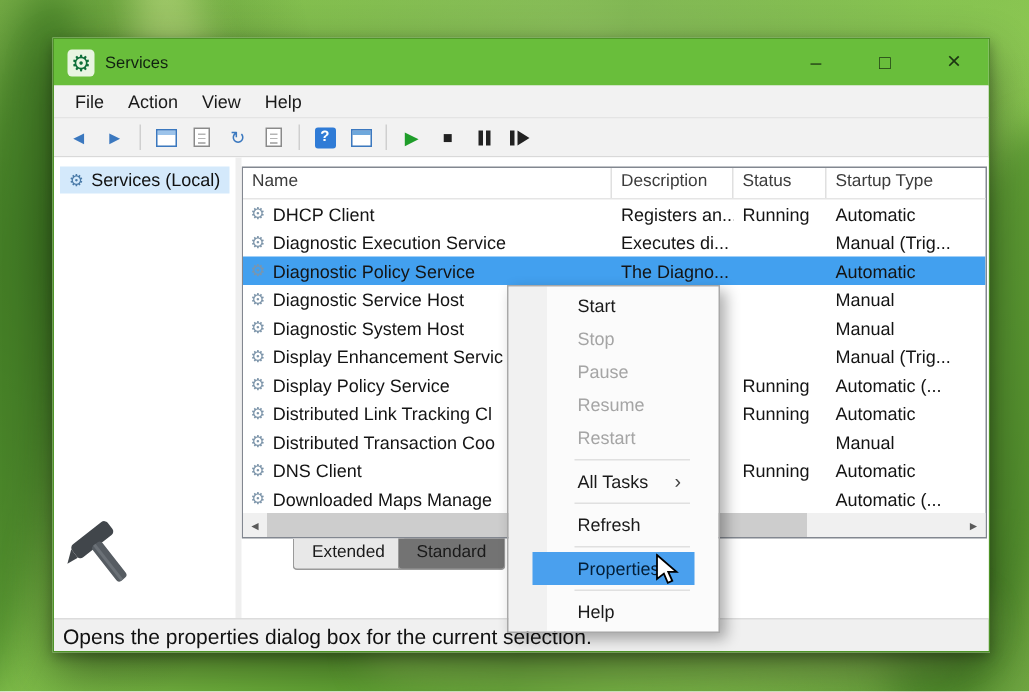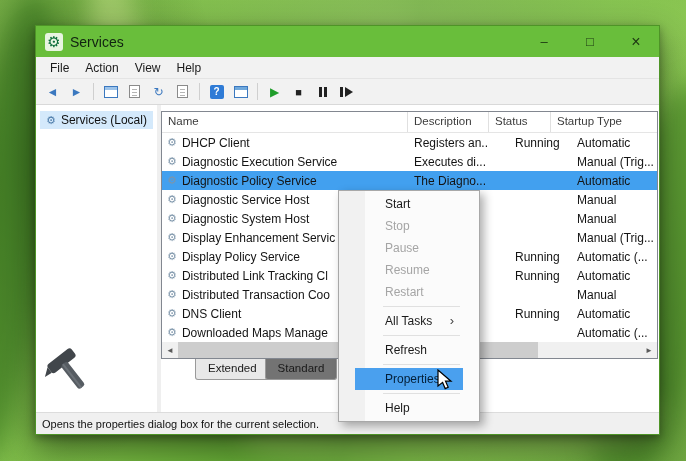--- a/index.html
+++ b/index.html
@@ -19,21 +19,21 @@
   .blade4 { left:240px; top:380px; width:420px; height:90px; background:#a7d468; opacity:.4; transform:rotate(-3deg); }
 
   .window { position:absolute; left:35px; top:25px; width:625px; height:410px;
     background:#f0f0f0; border:1px solid #4e9427;
     box-shadow:0 12px 30px rgba(0,0,0,.45), 0 3px 8px rgba(0,0,0,.3);
     display:flex; flex-direction:column; }
 
   .titlebar { height:31px; background:#69be3b; display:flex; align-items:center; flex:none; }
   .title-icon { margin-left:9px; width:18px; height:18px; display:flex; align-items:center; justify-content:center;
     font-size:15px; color:#0e6f3a; background:rgba(255,255,255,.85); border-radius:3px; }
-  .title-text { margin-left:7px; font-size:14px; color:#112211; }
+  .title-text { margin-left:7px; font-size:11px; color:#112211; }
   .win-controls { margin-left:auto; display:flex; height:100%; }
   .ctrl { width:46px; height:100%; display:flex; align-items:center; justify-content:center; font-size:13px; color:#1c3512; }
   .ctrl.close { font-size:16px; }
 
   .menubar { height:22px; background:#f2f2f2; border-bottom:1px solid #e4e4e4; display:flex; align-items:center; padding-left:6px; flex:none; }
   .menu-item { padding:3px 8px; font-size:12px; color:#1a1a1a; }
 
   .toolbar { height:26px; background:#f2f2f2; border-bottom:1px solid #d9d9d9; display:flex; align-items:center; padding-left:6px; gap:3px; flex:none; }
   .tb { width:21px; height:21px; display:flex; align-items:center; justify-content:center; }
   .tb-sep { width:1px; height:17px; background:#cfcfcf; margin:0 3px; }
@@ -66,34 +66,34 @@
   .listbox { border:1px solid #828790; margin-right:1px; background:#fff; display:flex; flex-direction:column; height:248px; flex:none;justify-content:space-between; }
   .cols { display:flex; height:21px; border-bottom:1px solid #e5e5e5; font-size:11.5px; color:#3c3c3c; flex:none; }
   .col { padding:3px 0 0 6px; border-right:1px solid #e0e0e0; overflow:hidden; white-space:nowrap; }
   .col.c1 { width:246px; } .col.c2 { width:81px; } .col.c3 { width:62px; } .col.c4 { flex:1; border-right:none; }
   .rows { flex:1; overflow:hidden; }
   .row { height:19px; display:flex; align-items:center; font-size:12px; color:#141414; white-space:nowrap; }
   .row.selected { background:#42a0ef; }
   .cell { overflow:hidden; }
   .cn { width:246px; display:flex; align-items:center; gap:5px; padding-left:5px; }
   .gear { font-size:11px; color:#7d95aa; flex:none; }
-  .cd { width:81px; padding-left:6px; } .cs { width:62px; padding-left:6px;margin-left:20px; } .ct { flex:1; padding-left:6px; }
+  .cd { width:81px; padding-left:6px; } .cs { width:62px; padding-left:6px; } .ct { flex:1; padding-left:6px; }
 
   .hscroll { height:16px; flex:none; background:#f0f0f0; display:flex; align-items:center; }
   .sb-btn { width:16px; height:16px; display:flex; align-items:center; justify-content:center; font-size:8px; color:#5a5a5a; }
   .sb-thumb { width:360px; height:16px; background:#cdcdcd; }
   .sb-right { margin-left:auto; }
 
   .tabs { height:21px; display:flex; padding-left:2px; flex:none;margin-left:32px; }
   .tab { padding:3px 12px 0; font-size:11.5px; color:#1a1a1a; border:1px solid #9a9a9a; border-top:none;
       background:#e8e8e8; border-radius:0 0 3px 3px; position:relative; }
   .tab.active { background:#737373; z-index:2; margin-left:-5px; }
 
   .statusbar { height:22px; flex:none; background:#f0f0f0; border-top:1px solid #dcdcdc; display:flex; align-items:center;
-      padding-left:6px; font-size:11px; color:#111; }
+      padding-left:6px; font-size:14px; color:#111; }
 
   .cmenu { position:absolute; left:338px; top:190px; width:142px; z-index:50;
       background:linear-gradient(to right,#f1f1f1 0 26px,#fbfbfb 26px);
       border:1px solid #a8a8a8; box-shadow:4px 4px 9px rgba(0,0,0,.32); padding:2px 16px; }
   .mi { height:22px; line-height:22px; padding-left:30px; font-size:12px; color:#1a1a1a; position:relative; }
   .mi.disabled { color:#a5a5a5; }
   .mi.hl { background:#4aa0ee; color:#041f38; }
   .mi .sub { position:absolute; right:9px; top:0; font-size:13px; color:#444; }
   .msep { height:1px; background:#e0e0e0; margin:3px 3px 3px 28px; }
 

